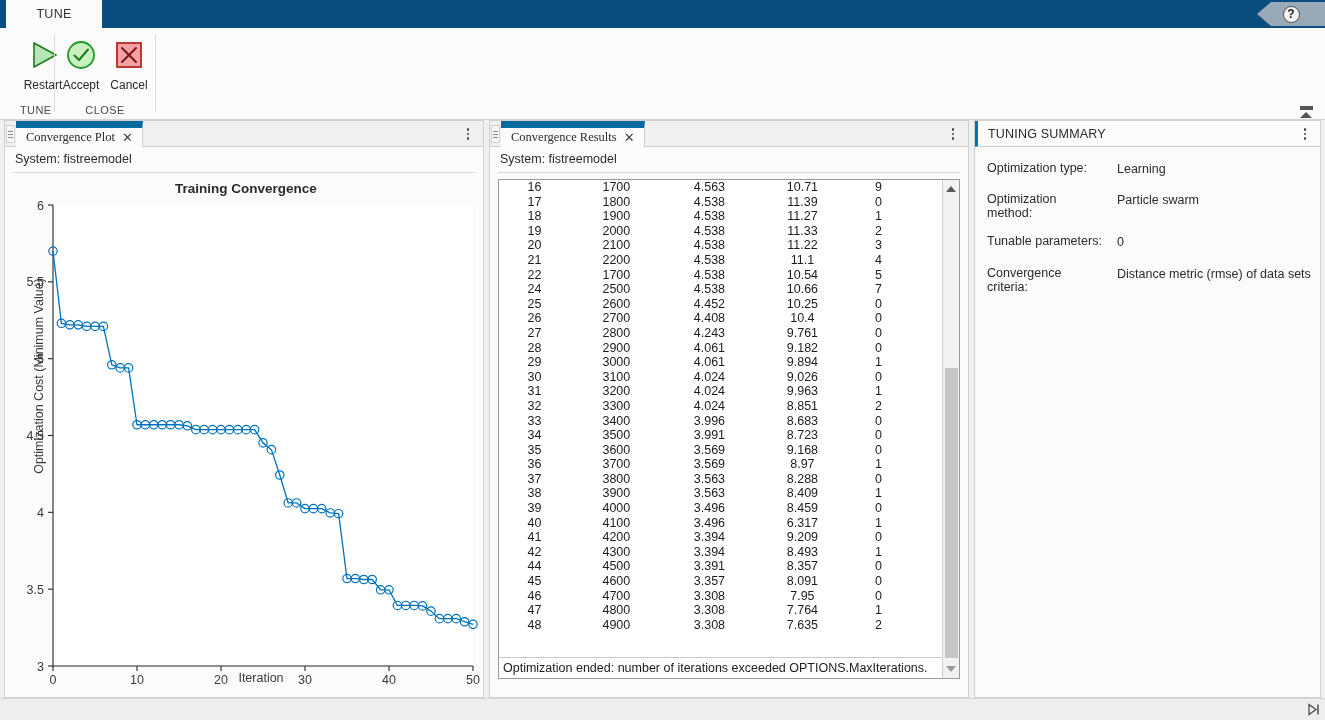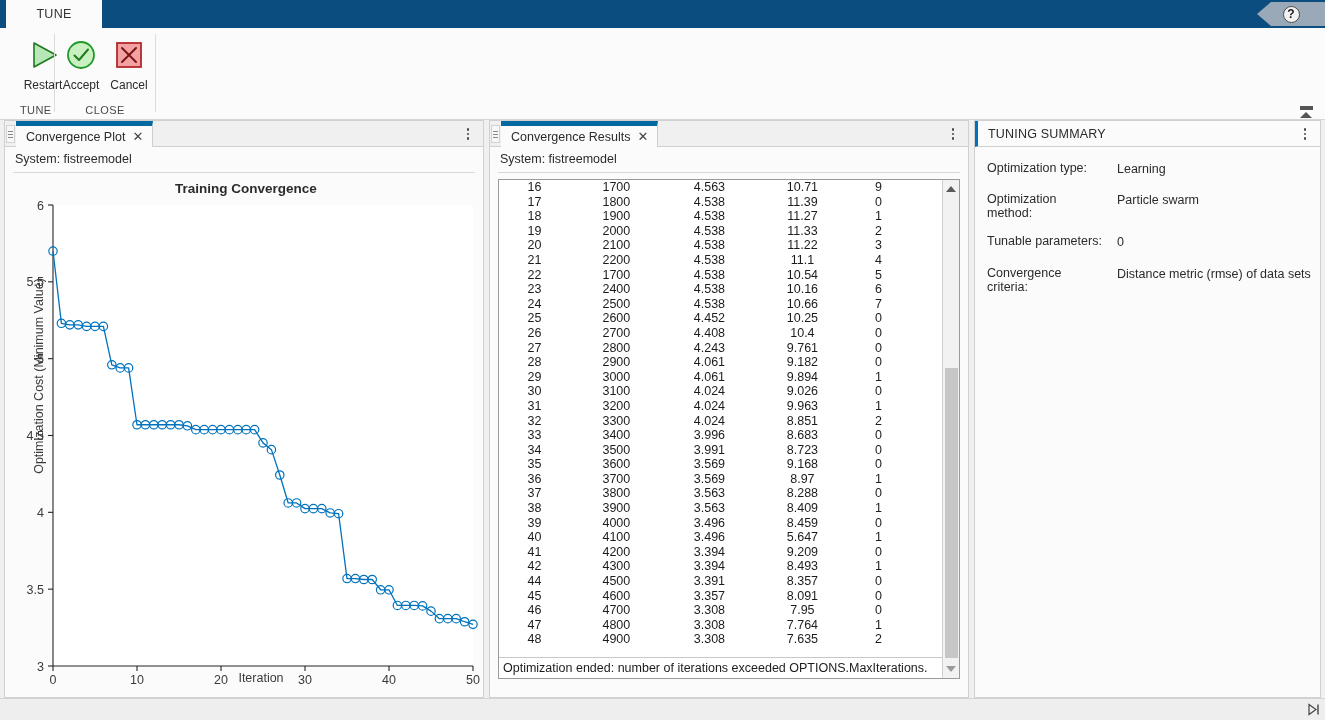--- a/index.html
+++ b/index.html
@@ -91,24 +91,24 @@
   .grip {
     position: absolute; left: 1px; top: 4px; width: 9px; height: 18px;
     background: #f7f7f7; border: 1px solid #d2d2d2;
     display: flex; flex-direction: column; align-items: center;
     justify-content: center; gap: 2px;
   }
   .grip i { display: block; width: 5px; height: 1px; background: #8a8a8a; }
 
   .ptab {
     position: absolute; left: 11px; top: 0; height: 26px;
-    background: #fbfbfb; border-top: 5px solid #0369a1;
+    background: #fbfbfb; border-top: 7px solid #0369a1;
     border-right: 1px solid #cfcfcf;
     display: flex; align-items: center; gap: 7px; padding: 0 9px 0 10px;
-    font-size: 12.5px; color: #2b2b2b; white-space: nowrap;
+    font-size: 12.5px; color: #2b2b2b; white-space: nowrap; font-family: Liberation Serif, serif;
   }
   .ptab-close { font-size: 13px; color: #444; line-height: 1; }
 
   .kebab {
     position: absolute; right: 8px; top: 4px; width: 14px; height: 18px;
     display: flex; flex-direction: column; align-items: center;
     justify-content: center; gap: 2px;
   }
   .kebab i { display: block; width: 2.5px; height: 2.5px; border-radius: 50%; background: #4a4a4a; }
 
@@ -442,27 +442,20 @@
                 <td class="c4">4</td>
               </tr>
               <tr>
                 <td class="c0">22</td>
                 <td class="c1">1700</td>
                 <td class="c2">4.538</td>
                 <td class="c3">10.54</td>
                 <td class="c4">5</td>
               </tr>
               <tr>
-                <td class="c0">23</td>
-                <td class="c1">2400</td>
-                <td class="c2">4.538</td>
-                <td class="c3">10.16</td>
-                <td class="c4">6</td>
-              </tr>
-              <tr>
                 <td class="c0">24</td>
                 <td class="c1">2500</td>
                 <td class="c2">4.538</td>
                 <td class="c3">10.66</td>
                 <td class="c4">7</td>
               </tr>
               <tr>
                 <td class="c0">25</td>
                 <td class="c1">2600</td>
                 <td class="c2">4.452</td>
@@ -564,21 +557,21 @@
                 <td class="c0">39</td>
                 <td class="c1">4000</td>
                 <td class="c2">3.496</td>
                 <td class="c3">8.459</td>
                 <td class="c4">0</td>
               </tr>
               <tr>
                 <td class="c0">40</td>
                 <td class="c1">4100</td>
                 <td class="c2">3.496</td>
-                <td class="c3">5.647</td>
+                <td class="c3">6.317</td>
                 <td class="c4">1</td>
               </tr>
               <tr>
                 <td class="c0">41</td>
                 <td class="c1">4200</td>
                 <td class="c2">3.394</td>
                 <td class="c3">9.209</td>
                 <td class="c4">0</td>
               </tr>
               <tr>

